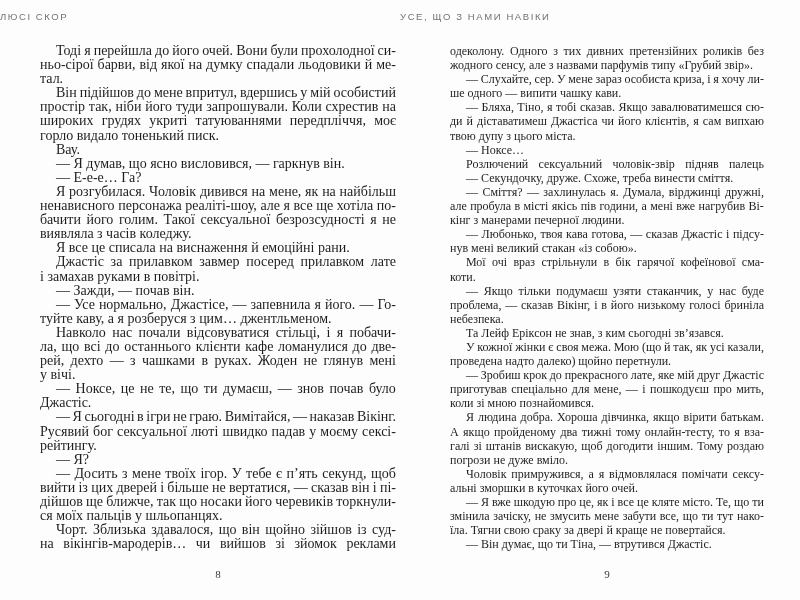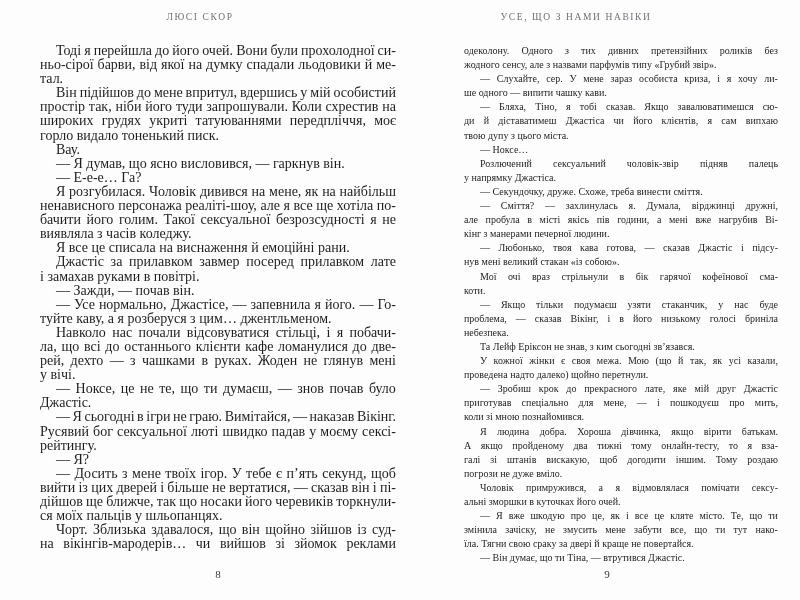--- a/index.html
+++ b/index.html
@@ -4,29 +4,29 @@
 <style>
   html,body{margin:0;padding:0;}
   body{
     width:800px;height:600px;position:relative;overflow:hidden;
     background:#fdfdfd;
     font-family:"Liberation Serif","DejaVu Serif",serif;
   }
   .spread{position:absolute;inset:0;}
   .running-header{
     position:absolute;top:10px;height:14px;
-    font-family:Liberation Serif, serif;
+    font-family:Liberation Sans, sans-serif;
     font-size:9.5px;letter-spacing:1.6px;color:#717177;
-    text-align:center;line-height:14px;
+    line-height:14px;
   }
   .running-header.hl{left:0;width:400px;}
-  .running-header.hr{left:376px;width:400px;}
+  .running-header.hr{left:400px;width:400px;}
   .page-text{position:absolute;top:44px;color:#1e1e20;}
   .page-text.pl{left:40px;width:356px;font-size:14px;}
-  .page-text.pr{left:464px;width:314px;font-size:10px;}
+  .page-text.pr{left:450px;width:314px;font-size:12px;}
   .line{height:14.1px;line-height:14.1px;}
   .just{display:flex;justify-content:space-between;}
   .just span{white-space:pre;flex:0 0 auto;}
   .plain{white-space:pre;text-align:left;}
   .indent{padding-left:16px;}
   .page-number{
     position:absolute;top:567px;height:14px;line-height:14px;
     font-size:11px;color:#39393b;text-align:center;
   }
   .page-number.nl{left:40px;width:356px;}
@@ -351,21 +351,20 @@
       </div>
       <div class="line plain">твою дупу з цього міста.</div>
       <div class="line indent plain">— Ноксе…</div>
       <div class="line indent just">
         <span>Розлючений</span>
         <span>сексуальний</span>
         <span>чоловік-звір</span>
         <span>підняв</span>
         <span>палець</span>
       </div>
-      <div class="line plain">у напрямку Джастіса.</div>
       <div class="line indent plain">— Секундочку, друже. Схоже, треба винести сміття.</div>
       <div class="line indent just">
         <span>—</span>
         <span>Сміття?</span>
         <span>—</span>
         <span>захлинулась</span>
         <span>я.</span>
         <span>Думала,</span>
         <span>вірджинці</span>
         <span>дружні,</span>

